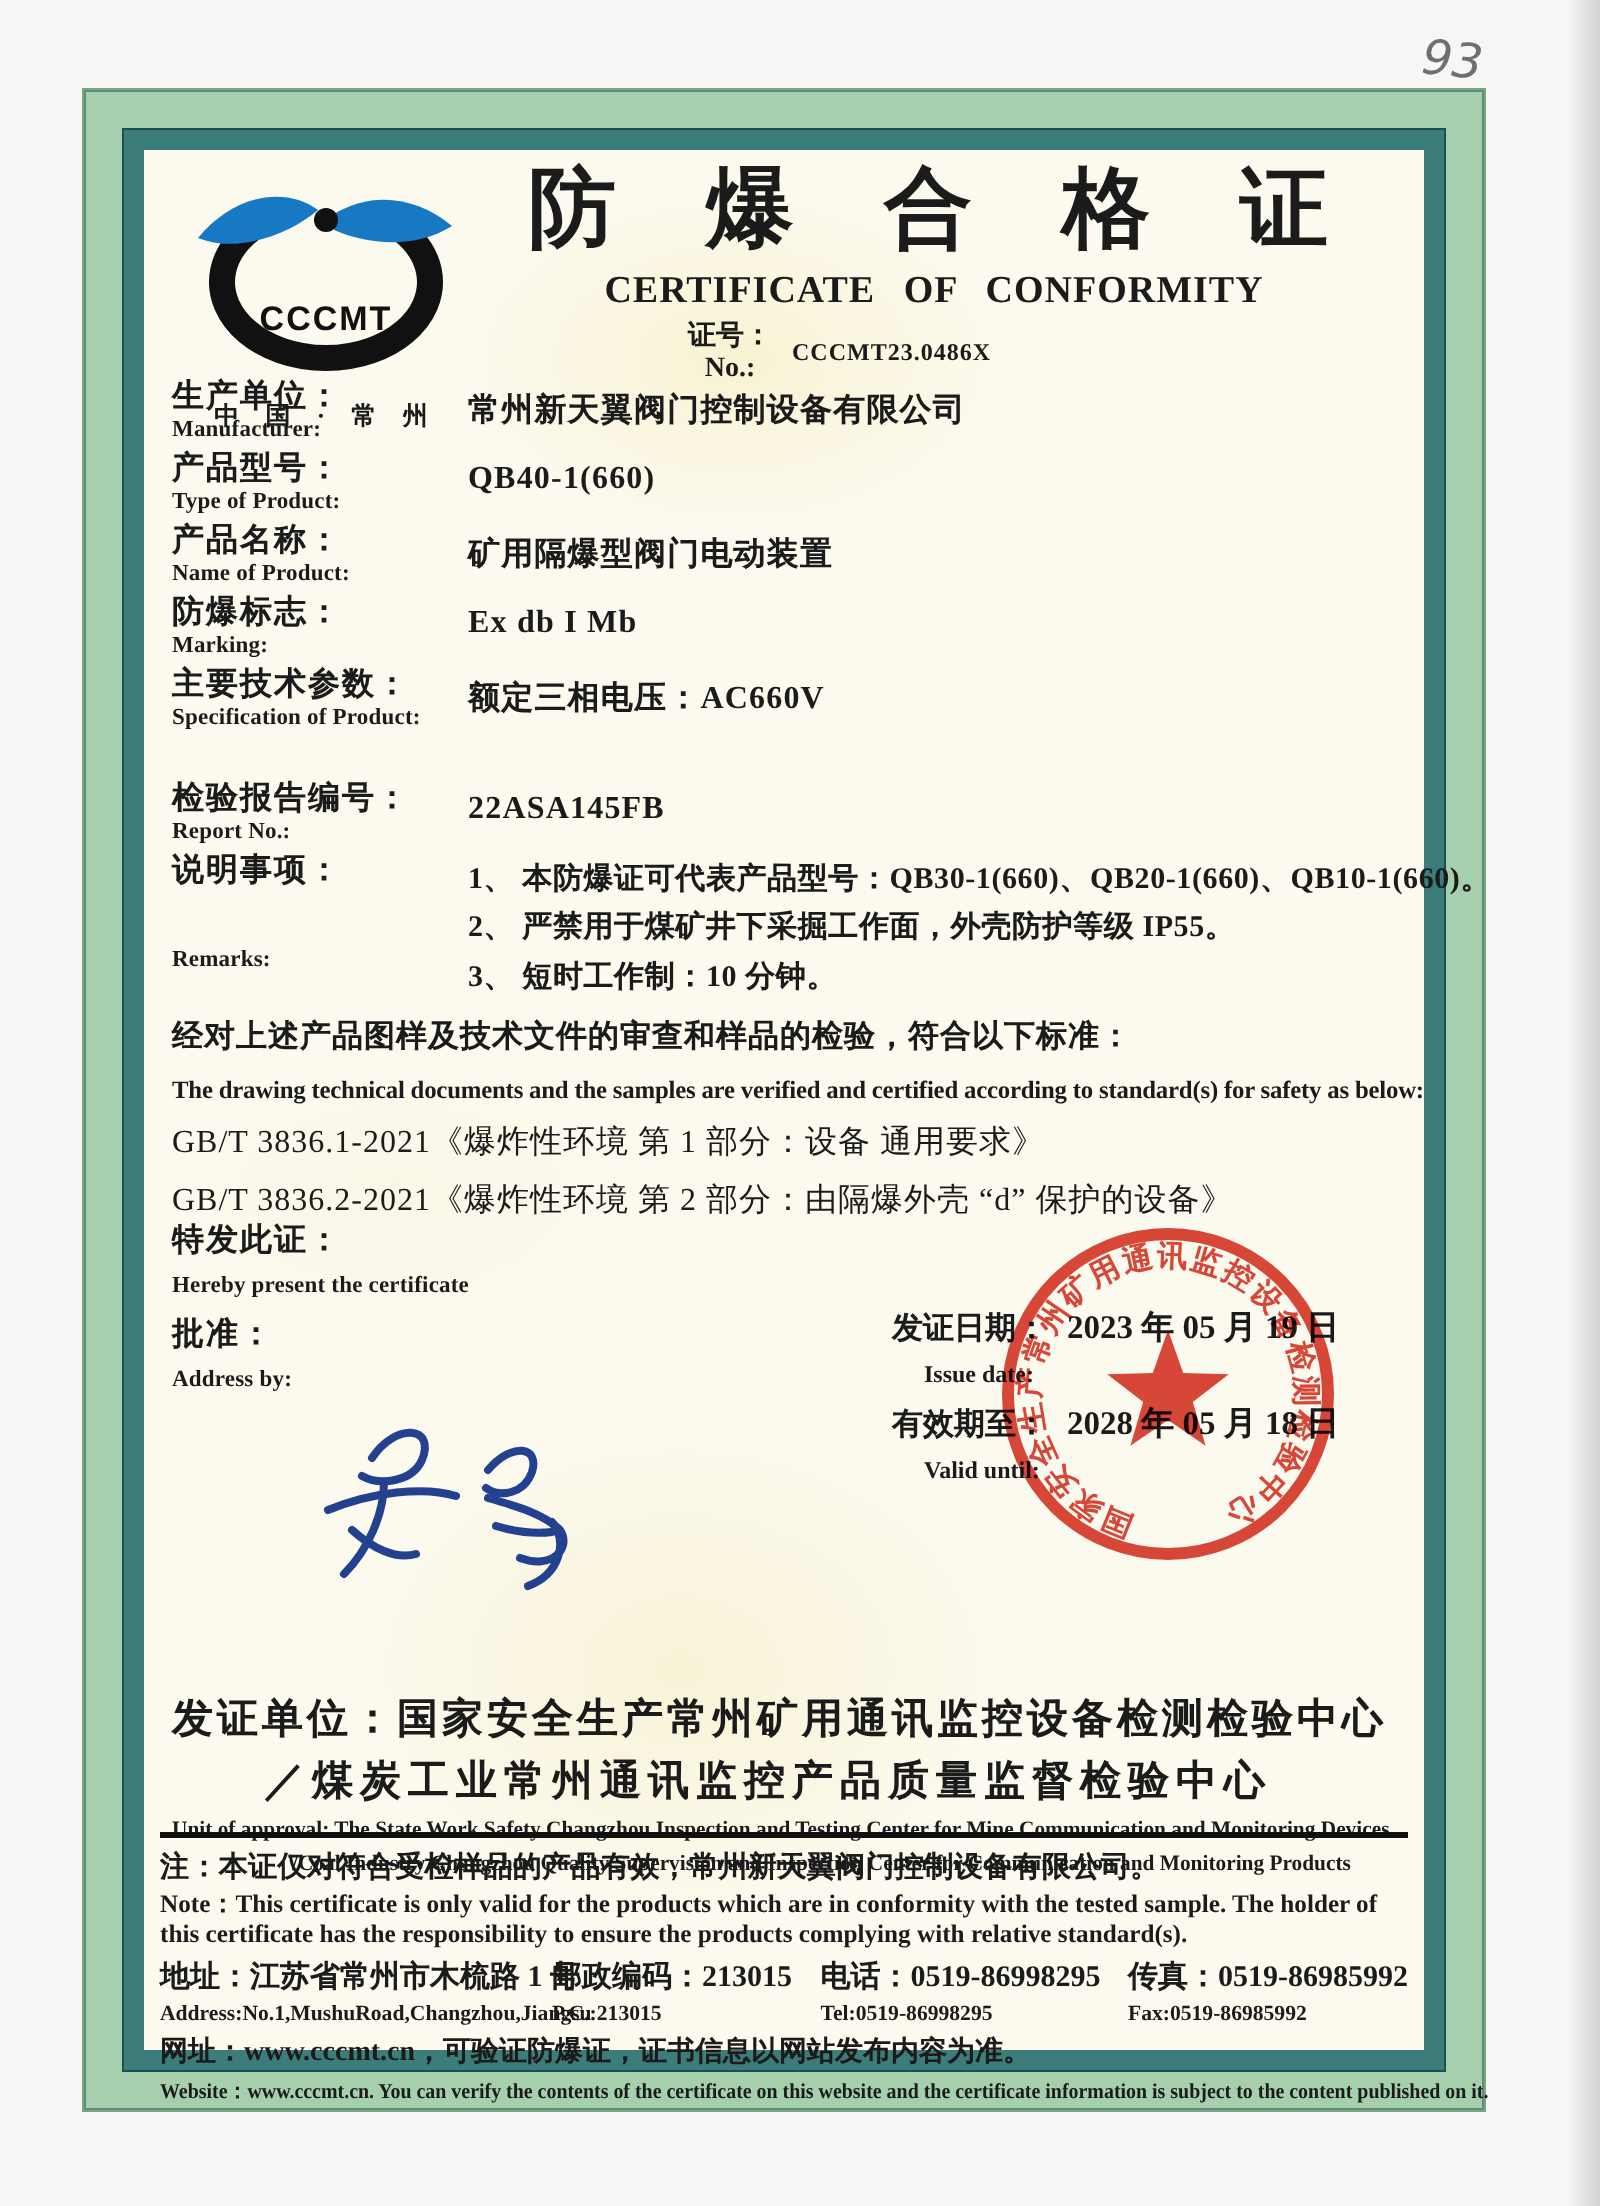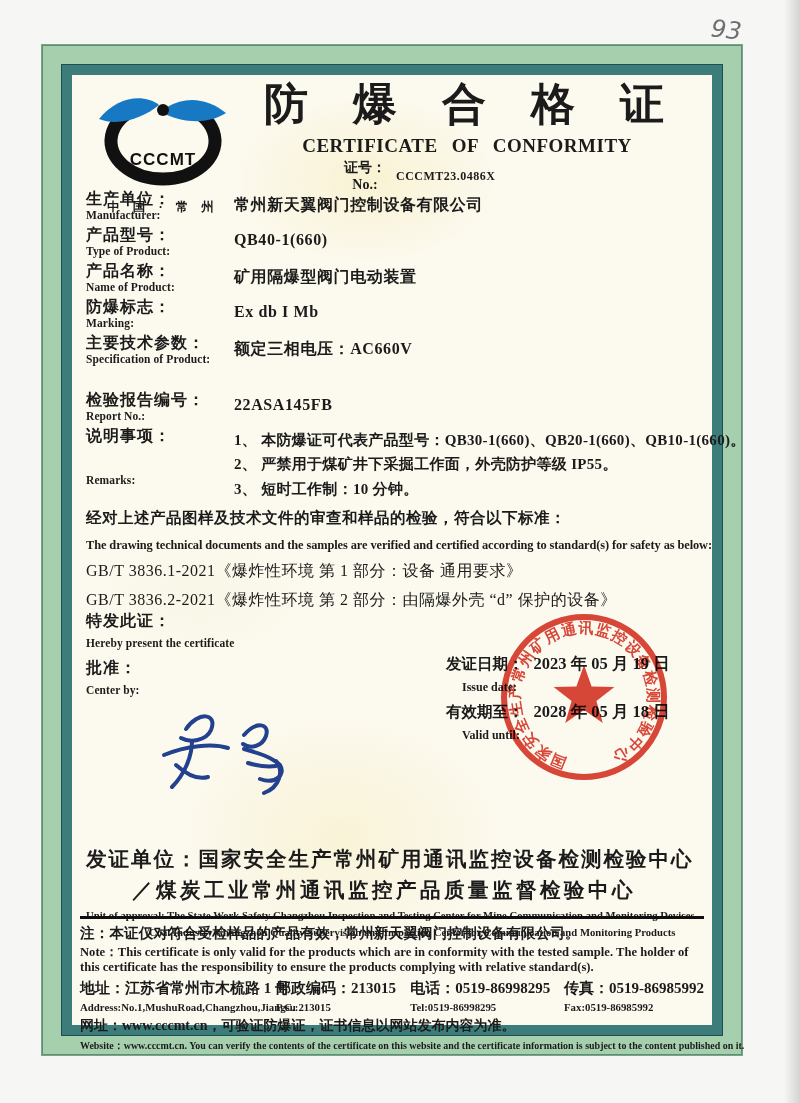--- a/index.html
+++ b/index.html
@@ -174,21 +174,21 @@
       <div class="izh">经对上述产品图样及技术文件的审查和样品的检验，符合以下标准：</div>
       <div class="ien">The drawing technical documents and the samples are verified and certified according to standard(s) for safety as below:</div>
       <div class="gb">GB/T 3836.1-2021《爆炸性环境 第 1 部分：设备 通用要求》</div>
       <div class="gb">GB/T 3836.2-2021《爆炸性环境 第 2 部分：由隔爆外壳 “d” 保护的设备》</div>
     </div>
 
     <div class="abs issue">
       <div class="zh-label">特发此证：</div>
       <div class="en-label">Hereby present the certificate</div>
       <div class="zh-label approve">批准：</div>
-      <div class="en-label">Center by:</div>
+      <div class="en-label">Address by:</div>
 
       <svg class="signature" width="170" height="100" viewBox="0 0 170 100">
         <g fill="none" stroke="#23418e" stroke-width="4" stroke-linecap="round" stroke-linejoin="round">
           <path d="M38,24 C50,6 70,8 63,25 C58,36 42,38 33,33"></path>
           <path d="M16,50 C38,41 64,38 80,43"></path>
           <path d="M44,36 C44,52 36,70 24,82"></path>
           <path d="M28,60 C38,69 50,75 60,72"></path>
           <path d="M96,30 C108,16 122,18 118,31 C114,42 102,44 95,39"></path>
           <path d="M96,44 C110,48 124,52 132,60 C138,69 128,80 112,74"></path>
           <path d="M100,58 C110,61 120,62 128,61"></path>

